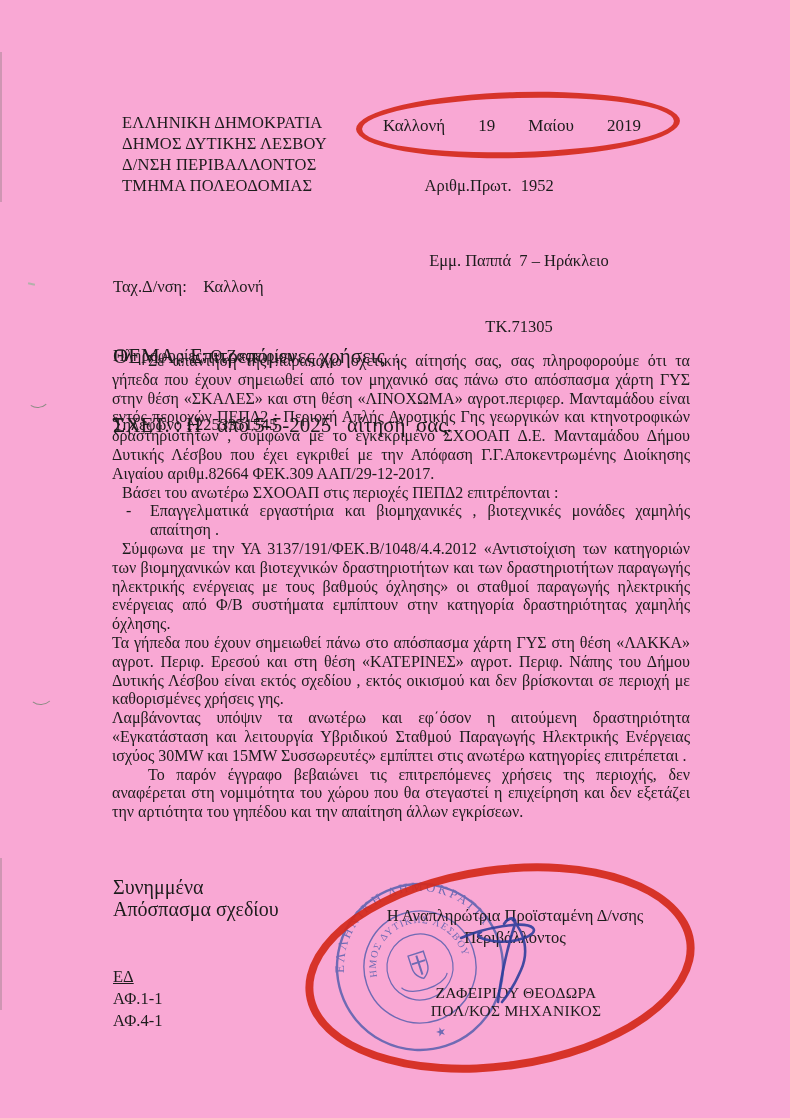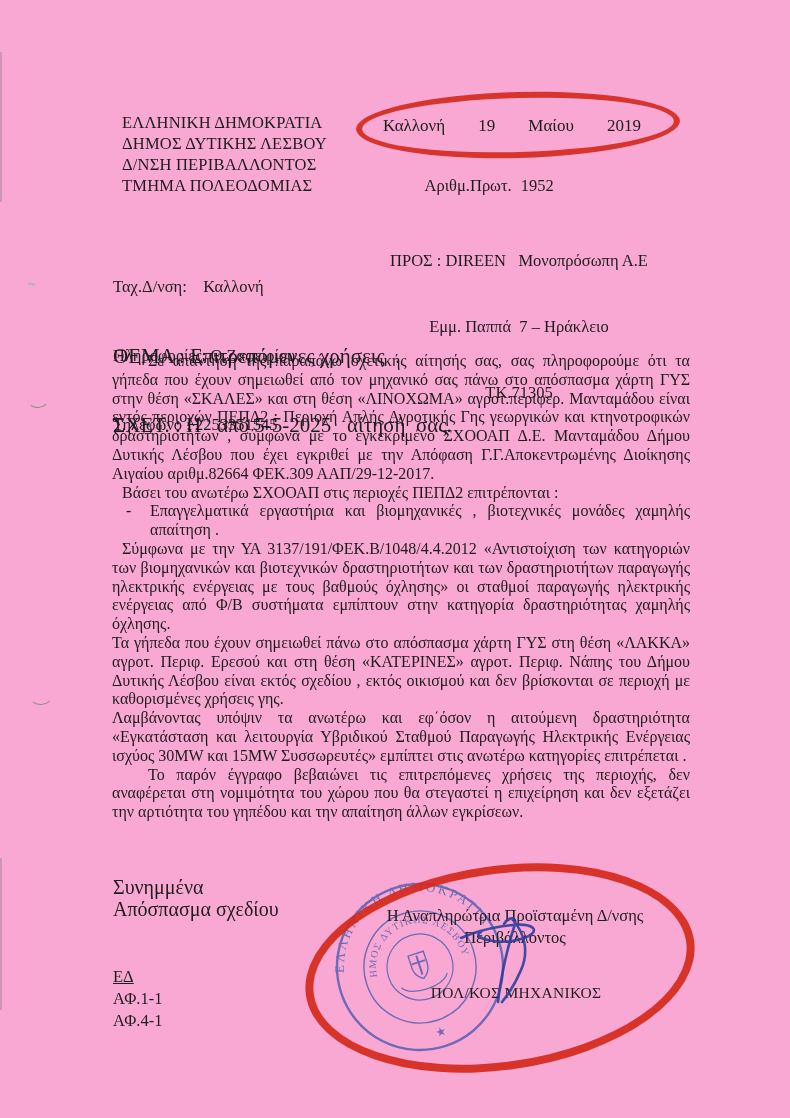--- a/index.html
+++ b/index.html
@@ -77,21 +77,20 @@
     <span>19</span>
     <span>Μαίου</span>
     <span>2019</span>
   </div>
 
   <div class="proto">
     <span>Αριθμ.Πρωτ.</span><span class="num">1952</span>
   </div>
 
   <div class="recipient">
-    <div>ΠΡΟΣ : DIREEN   Μονοπρόσωπη Α.Ε</div>
     <div>Εμμ. Παππά  7 – Ηράκλειο</div>
     <div>ΤΚ.71305</div>
   </div>
 
   <div class="contact">
     <div>Ταχ.Δ/νση:    Καλλονή</div>
     <div>Πληροφορίες: Θ.Ζαφειρίου</div>
     <div>Τηλέφωνο : 2253351545</div>
   </div>
 
@@ -142,20 +141,21 @@
       </text>
       <text x="86" y="158" font-size="12" fill="#3b53a8" stroke="none" text-anchor="middle">★</text>
     </g>
   </svg>
 
   <div class="sig-title">
     <div>Η Αναπληρώτρια Προϊσταμένη Δ/νσης</div>
     <div>Περιβάλλοντος</div>
   </div>
   <div class="sig-name">
+    <div>ΖΑΦΕΙΡΙΟΥ ΘΕΟΔΩΡΑ</div>
     <div>ΠΟΛ/ΚΟΣ ΜΗΧΑΝΙΚΟΣ</div>
   </div>
 
   <svg class="sign-svg" width="115" height="100" viewBox="0 0 115 100">
     <g fill="none" stroke="#2b3d9b" stroke-width="2.6" stroke-linecap="round" opacity="0.88">
       <path d="M 6,30 C 28,20 70,12 78,20 C 84,27 60,36 38,33 C 24,31 20,27 26,24"></path>
       <path d="M 58,12 C 70,26 74,44 66,62 C 60,76 52,88 47,94"></path>
       <path d="M 43,94 C 46,66 54,34 60,16 C 62,9 54,8 49,16"></path>
     </g>
   </svg>

